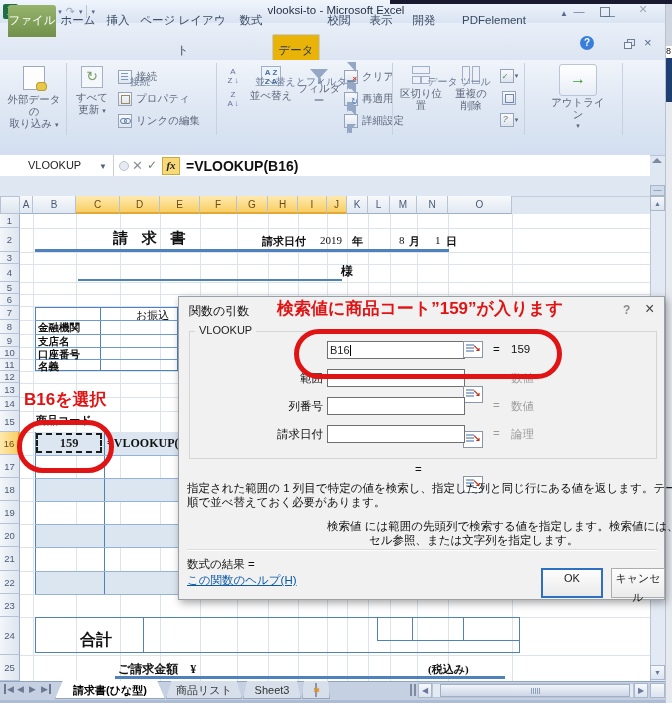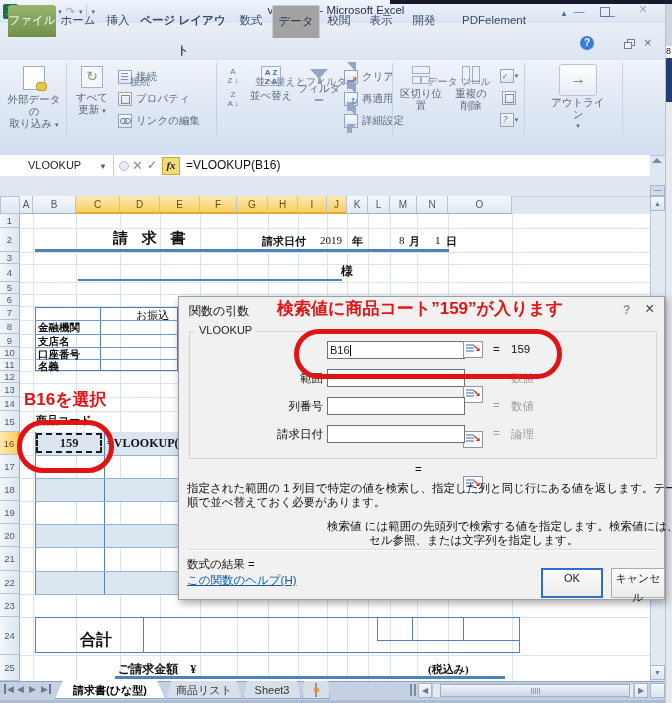--- a/index.html
+++ b/index.html
@@ -23,21 +23,21 @@
   .wb-box{display:inline-block;width:8px;height:8px;border:1px solid #6e7c94;}
   .wb-restore{position:relative;display:inline-block;width:10px;height:9px;}
   .wb-restore i{position:absolute;border:1px solid #6e7c94;width:6px;height:5px;display:block;}
   .wb-restore i:first-child{left:3px;top:0;}
   .wb-restore i:last-child{left:0;top:3px;background:#eef3fa;}
   
   .tabrow{left:0;top:23px;width:672px;height:37px;background:linear-gradient(#e9eff8,#dce5f2);}
   .file-tab{left:8px;top:5px;width:48px;height:32px;background:linear-gradient(#96b46c,#71904a);border-radius:3px 3px 0 0;
             color:#fff;text-align:center;line-height:30px;font-size:11.5px;}
   .rtab{top:5px;height:32px;line-height:30px;text-align:center;color:#3b4a63;font-size:11.5px;}
-  .rtab.active{background:#a3a3a3;border:1px solid #c2cede;border-bottom:none;border-radius:2px 2px 0 0;color:#2a3850;}
+  .rtab.active{background:#eab308;border:1px solid #c2cede;border-bottom:none;border-radius:2px 2px 0 0;color:#2a3850;margin-top:29px;}
   .tab-ico{top:9px;color:#5a6a8a;}
   .help-circ{width:14px;height:14px;border-radius:50%;background:#3a7edc;color:#fff;font-size:10px;font-weight:bold;text-align:center;line-height:14px;}
   
   .ribbon{left:0;top:60px;width:672px;height:95px;background:linear-gradient(#f0f4fa,#dde6f3 55%,#d3dff0);border-bottom:1px solid #b6c4da;}
   .gsep{top:3px;width:1px;height:72px;background:#c6d1e1;}
   .glabel{top:75px;text-align:center;font-size:10px;color:#697a95;}
   .bigbtn{top:4px;text-align:center;color:#5c677a;font-size:10.5px;line-height:12px;}
   .bigbtn .ic{margin:2px auto 3px auto;}
   .dropA{font-size:7px;color:#5c677a;}
   .minibtn{height:22px;display:flex;align-items:center;gap:4px;color:#5c677a;font-size:10.5px;}
@@ -59,21 +59,21 @@
   
   .fbar{left:0;top:155px;width:650px;height:21px;background:#fff;border-bottom:1px solid #c6cfdd;}
   .namebox{left:0;top:155px;width:113px;height:21px;background:#fff;border-right:1px solid #c6cfdd;}
   .namebox .nm{position:absolute;left:28px;top:4px;font-size:11px;color:#222;}
   .nb-drop{position:absolute;left:99px;top:7px;font-size:8px;color:#55607a;}
   .fb-dot{left:119px;top:161px;width:8px;height:8px;border:1px solid #b9c2d2;border-radius:50%;background:#e6ebf3;}
   .fb-x{left:132px;top:158px;color:#8a8f98;font-size:13px;font-weight:bold;}
   .fb-ok{left:147px;top:158px;color:#6b7f6b;font-size:12px;font-weight:bold;}
   .fb-fx{left:162px;top:157px;width:16px;height:16px;background:#f7d978;border:1px solid #caa93f;
          font-family:"Liberation Serif",serif;font-style:italic;font-weight:bold;font-size:11px;text-align:center;line-height:15px;}
-  .fb-formula{left:186px;top:158px;font-size:12px;font-weight:400;color:#111;}
+  .fb-formula{left:186px;top:158px;font-size:14px;font-weight:700;color:#111;}
   .fb-gap{left:0;top:176px;width:650px;height:20px;background:#dfe7f2;border-bottom:1px solid #c3cede;}
   .fb-chev{left:652px;top:158px;width:0;height:0;border-left:5px solid transparent;border-right:5px solid transparent;border-bottom:5px solid #7d8ba1;}
   
   #sheet{left:0;top:196px;width:650px;height:485px;overflow:hidden;}
   .grid-bg{left:20px;top:18px;width:630px;height:467px;background:#fff;}
   .corner{left:0;top:0;width:20px;height:18px;background:linear-gradient(#f3f6fa,#dde5ef);border:1px solid #b7c2d4;box-sizing:border-box;}
   .colhead{top:0;height:18px;background:linear-gradient(#f7f9fb,#e0e8f2);border-right:1px solid #b7c2d4;border-bottom:1px solid #9fb0c8;
            box-sizing:border-box;text-align:center;font-size:10px;color:#4a5a75;line-height:17px;}
   .colhead.hl{background:linear-gradient(#fde9b0,#f9cf63);color:#6b4a17;border-bottom:2px solid #e3a83a;}
   .rowhead{left:0;width:20px;background:linear-gradient(90deg,#f3f6fa,#dde5ef);border-right:1px solid #9fb0c8;border-bottom:1px solid #b7c2d4;
@@ -152,21 +152,21 @@
   </div>
   <div class="abs win-btn" style="left:566px;">—</div>
   <div class="abs" style="left:600px;top:7px;"><span class="wb-box"></span></div>
   <div class="abs win-btn" style="left:630px;top:4px;font-size:14px;color:#9aa4b4;">×</div>
   <div class="abs darktop"></div>
 
   <div class="abs tabrow"></div>
   <div class="abs file-tab">ファイル</div>
   <div class="abs rtab" style="left:56px;width:44px;">ホーム</div>
   <div class="abs rtab" style="left:100px;width:36px;">挿入</div>
-  <div class="abs rtab" style="left:136px;width:94px;font-weight:bold;">ページ レイアウト</div>
+  <div class="abs rtab" style="left:136px;width:94px;">ページ レイアウト</div>
   <div class="abs rtab" style="left:230px;width:42px;">数式</div>
   <div class="abs rtab active" style="left:272px;width:46px;">データ</div>
   <div class="abs rtab" style="left:318px;width:42px;">校閲</div>
   <div class="abs rtab" style="left:360px;width:42px;">表示</div>
   <div class="abs rtab" style="left:402px;width:44px;">開発</div>
   <div class="abs rtab" style="left:446px;width:96px;">PDFelement</div>
   <div class="abs tab-ico" style="left:560px;font-size:8px;">▲</div>
   <div class="abs help-circ" style="left:580px;top:36px;">?</div>
   <div class="abs tab-ico" style="left:604px;">—</div>
   <div class="abs" style="left:624px;top:38px;"><span class="wb-restore"><i></i><i></i></span></div>

